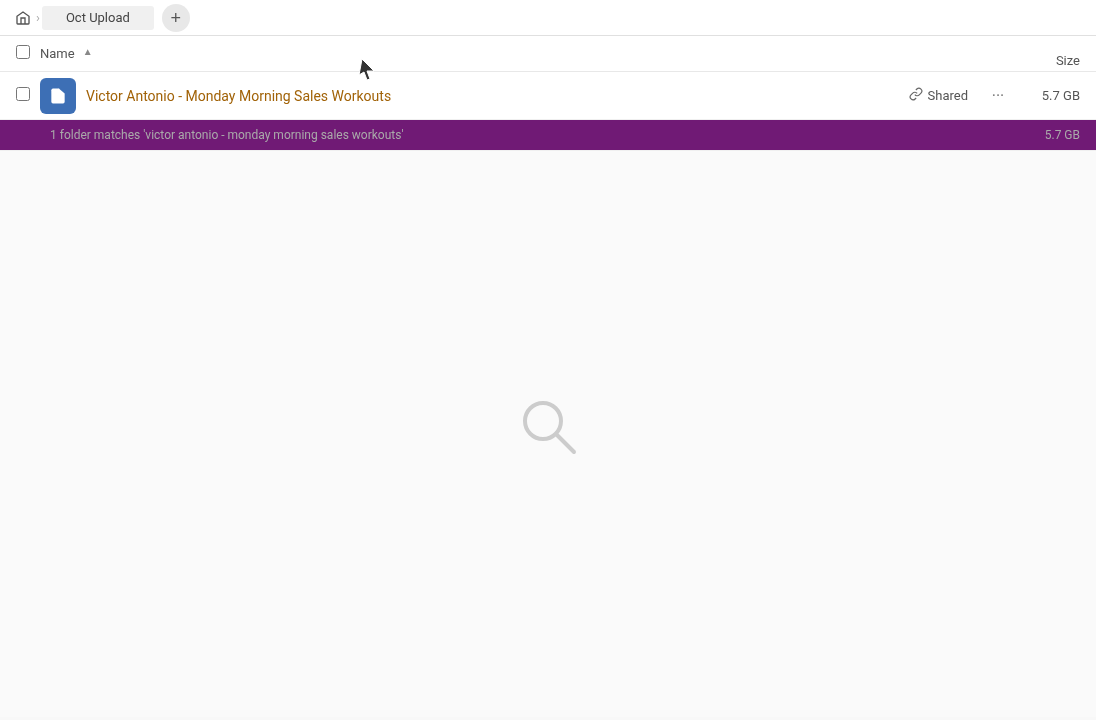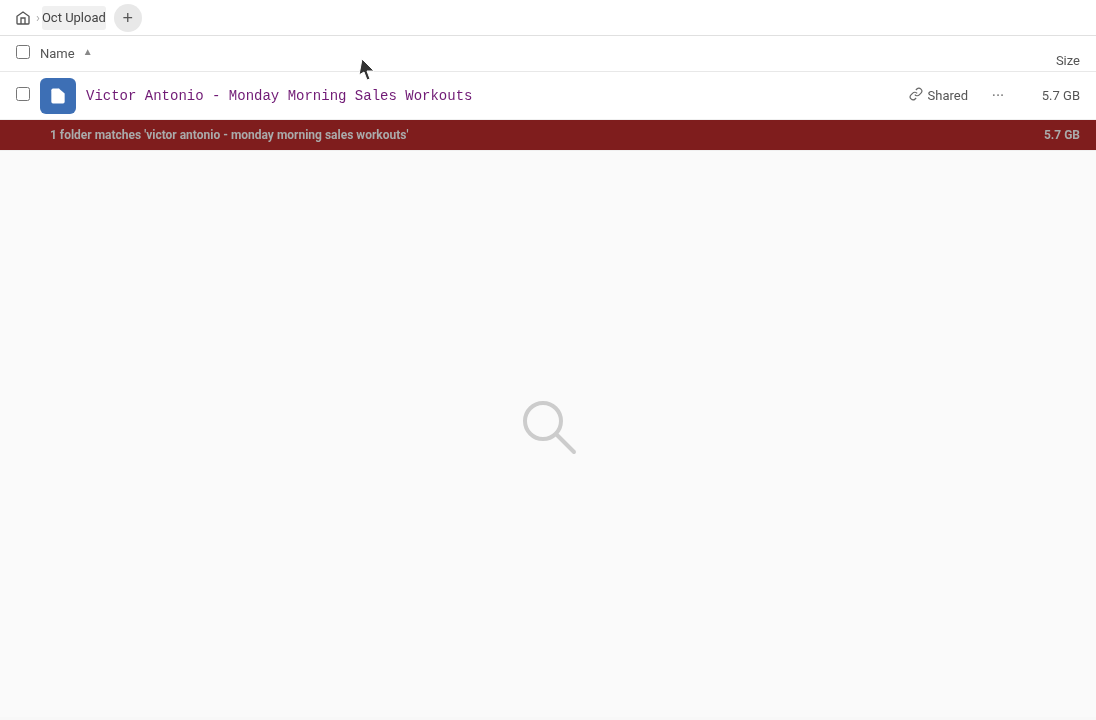--- a/index.html
+++ b/index.html
@@ -42,21 +42,21 @@
       color: #aaa;
       margin: 0 2px;
       font-size: 13px;
     }
 
     .breadcrumb-item {
       display: flex;
       align-items: center;
       background: #f0f0f0;
       border-radius: 3px;
-      padding: 2px 0;
+      padding: 2px 24px;
       font-size: 13px;
       color: #444;
       height: 24px;
     }
 
     .add-btn {
       width: 28px;
       height: 28px;
       border-radius: 50%;
       border: none;
@@ -138,22 +138,21 @@
 
     .file-icon svg {
       width: 20px;
       height: 20px;
       fill: white;
     }
 
     .file-name {
       flex: 1;
       font-size: 14px;
-      color: #701a75;
-      font-family: Liberation Mono, monospace;
+      color: #a16207;
     }
 
     .shared-badge {
       display: flex;
       align-items: center;
       gap: 5px;
       color: #555;
       font-size: 13px;
       margin-right: 16px;
     }
@@ -179,23 +178,22 @@
       font-size: 13px;
       color: #555;
       width: 60px;
       text-align: right;
     }
 
     .summary-row {
       display: flex;
       align-items: center;
       padding: 8px 16px 8px 50px;
-      background: #7f1d1d;
+      background: #701a75;
       border-bottom: 1px solid #f0f0f0;
-      font-weight: bold;
     }
 
     .summary-text {
       flex: 1;
       font-size: 12px;
       color: #aaa;
     }
 
     .summary-size {
       font-size: 12px;

